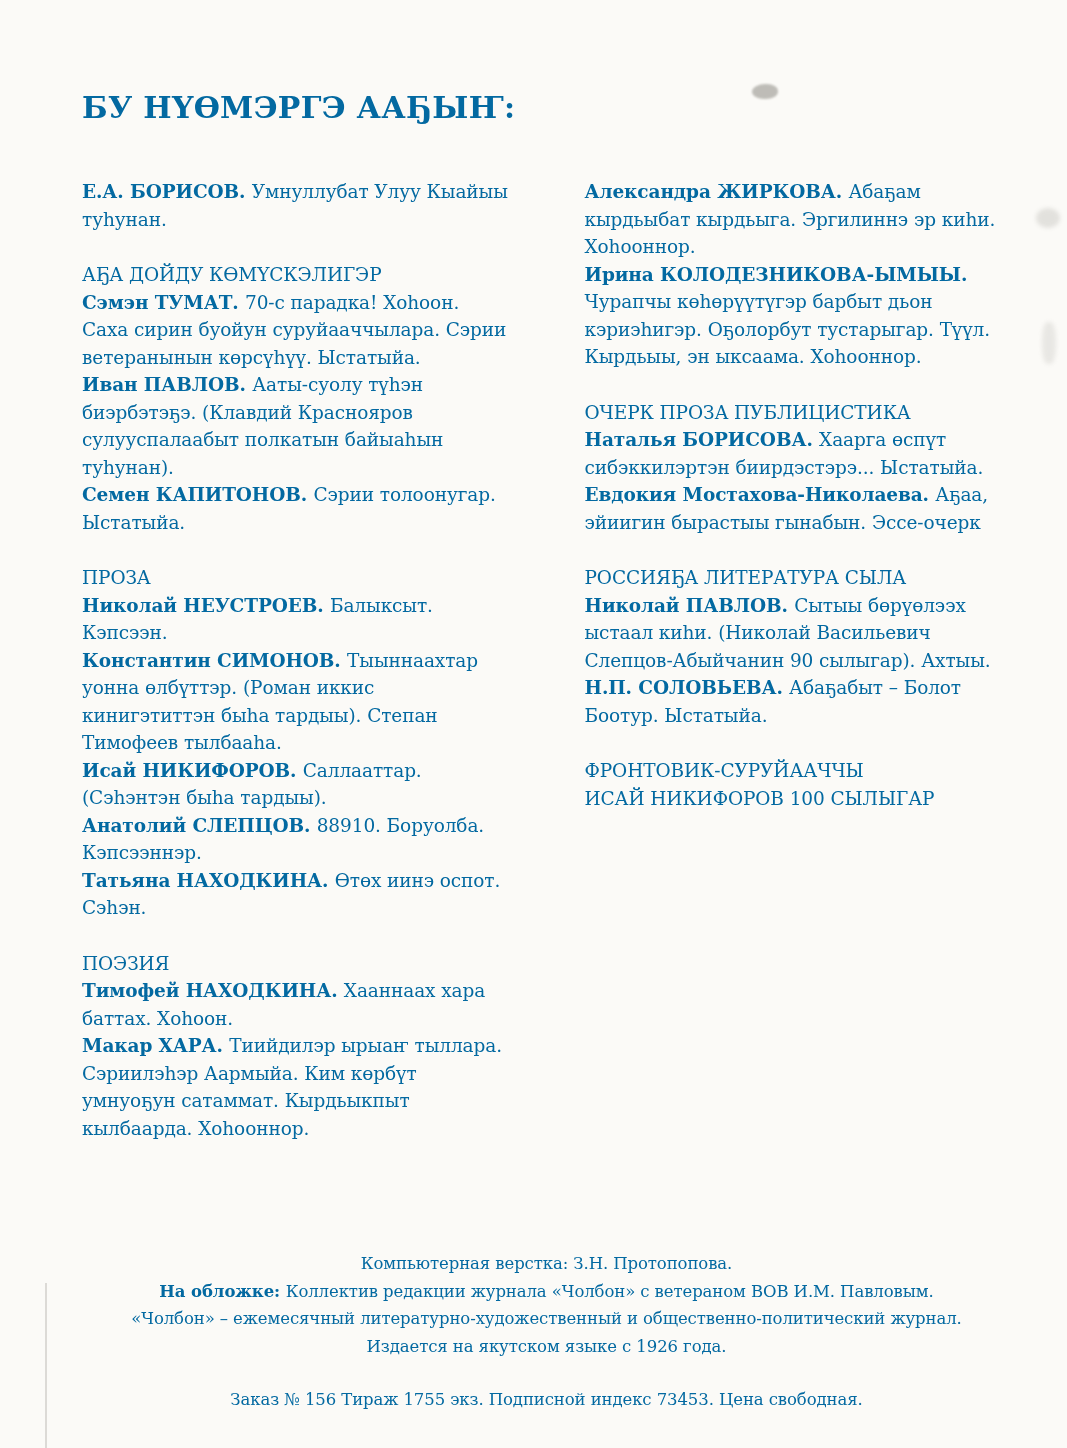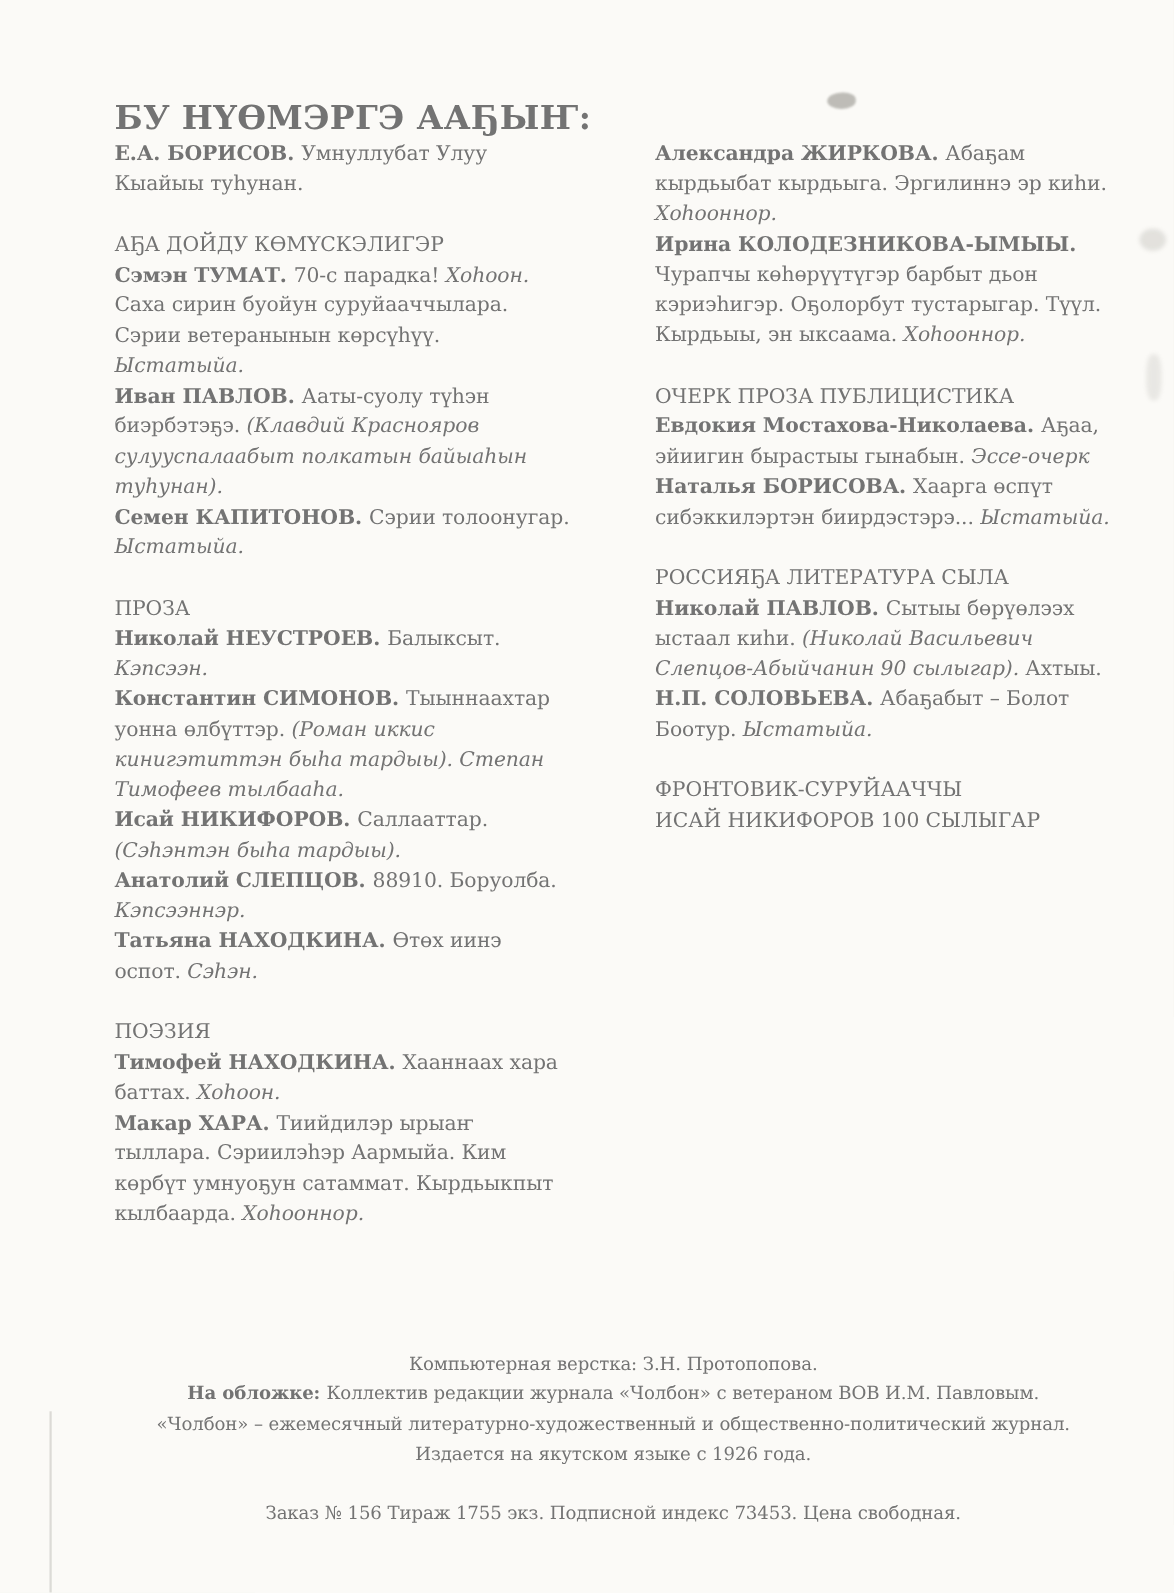--- a/index.html
+++ b/index.html
@@ -6,54 +6,55 @@
     margin: 0;
     padding: 0;
     background: #f7f5f1;
   }
   .page {
     position: relative;
     width: 1067px;
     height: 1448px;
     margin: 0 auto;
     background: #fbfaf7;
-    color: #737373;
+    color: #0369a1;
     font-family: "DejaVu Serif", "Liberation Serif", serif;
     font-size: 18.5px;
     line-height: 27.5px;
     letter-spacing: -0.1px;
     box-sizing: border-box;
-    padding: 90px 56px 30px 104px;
+    padding: 90px 56px 30px 82px;
     overflow: hidden;
   }
   .title {
     margin: 0;
     font-size: 30px;
     line-height: 36px;
     font-weight: 700;
     letter-spacing: 0.3px;
   }
   .columns {
     display: flex;
     gap: 76px;
+    margin-top: 52px;
   }
   .col {
     flex: 1 1 0;
     min-width: 0;
   }
   p { margin: 0; }
   .entry { margin: 0; }
   .heading {
     font-weight: 400;
     margin-top: 28px;
     white-space: pre-line;
   }
   .col > .heading:first-child { margin-top: 0; }
   .b { font-weight: 700; }
-  .i { font-style: italic; }
+  .i { }
   .footer {
     margin-top: 108px;
     text-align: center;
     font-size: 16.5px;
     line-height: 27.5px;
     letter-spacing: -0.1px;
   }
   .f-block-1 { margin-top: 26px; }
   .artifact {
     position: absolute;
@@ -104,22 +105,22 @@
         <p class="entry"><span class="b">Анатолий СЛЕПЦОВ. </span><span>88910. Боруолба. </span><span class="i">Кэпсээннэр.</span></p>
         <p class="entry"><span class="b">Татьяна НАХОДКИНА. </span><span>Өтөх иинэ оспот. </span><span class="i">Сэһэн.</span></p>
         <p class="heading">ПОЭЗИЯ</p>
         <p class="entry"><span class="b">Тимофей НАХОДКИНА. </span><span>Хааннаах хара баттах. </span><span class="i">Хоһоон.</span></p>
         <p class="entry"><span class="b">Макар ХАРА. </span><span>Тиийдилэр ырыаҥ тыллара. Сэриилэһэр Аармыйа. Ким көрбүт умнуоҕун сатаммат. Кырдьыкпыт кылбаарда. </span><span class="i">Хоһооннор.</span></p>
       </div>
     <div class="col" id="col-right">
         <p class="entry"><span class="b">Александра ЖИРКОВА. </span><span>Абаҕам кырдьыбат кырдьыга. Эргилиннэ эр киһи. </span><span class="i">Хоһооннор.</span></p>
         <p class="entry"><span class="b">Ирина КОЛОДЕЗНИКОВА-ЫМЫЫ. </span><span>Чурапчы көһөрүүтүгэр барбыт дьон кэриэһигэр. Оҕолорбут тустарыгар. Түүл. Кырдьыы, эн ыксаама. </span><span class="i">Хоһооннор.</span></p>
         <p class="heading">ОЧЕРК ПРОЗА ПУБЛИЦИСТИКА</p>
+        <p class="entry"><span class="b">Наталья БОРИСОВА. </span><span>Хаарга өспүт сибэккилэртэн биирдэстэрэ... </span><span class="i">Ыстатыйа.</span></p>
         <p class="entry"><span class="b">Евдокия Мостахова-Николаева. </span><span>Аҕаа, эйиигин бырастыы гынабын. </span><span class="i">Эссе-очерк</span></p>
-        <p class="entry"><span class="b">Наталья БОРИСОВА. </span><span>Хаарга өспүт сибэккилэртэн биирдэстэрэ... </span><span class="i">Ыстатыйа.</span></p>
         <p class="heading">РОССИЯҔА ЛИТЕРАТУРА СЫЛА</p>
         <p class="entry"><span class="b">Николай ПАВЛОВ. </span><span>Сытыы бөрүөлээх ыстаал киһи. </span><span class="i">(Николай Васильевич Слепцов-Абыйчанин 90 сылыгар). </span><span>Ахтыы.</span></p>
         <p class="entry"><span class="b">Н.П. СОЛОВЬЕВА. </span><span>Абаҕабыт – Болот Боотур. </span><span class="i">Ыстатыйа.</span></p>
         <p class="heading">ФРОНТОВИК-СУРУЙААЧЧЫ
 ИСАЙ НИКИФОРОВ 100 СЫЛЫГАР</p>
       </div>
   </div>
 
   <div class="footer" id="footer">
       <div class="f-block f-block-0">

